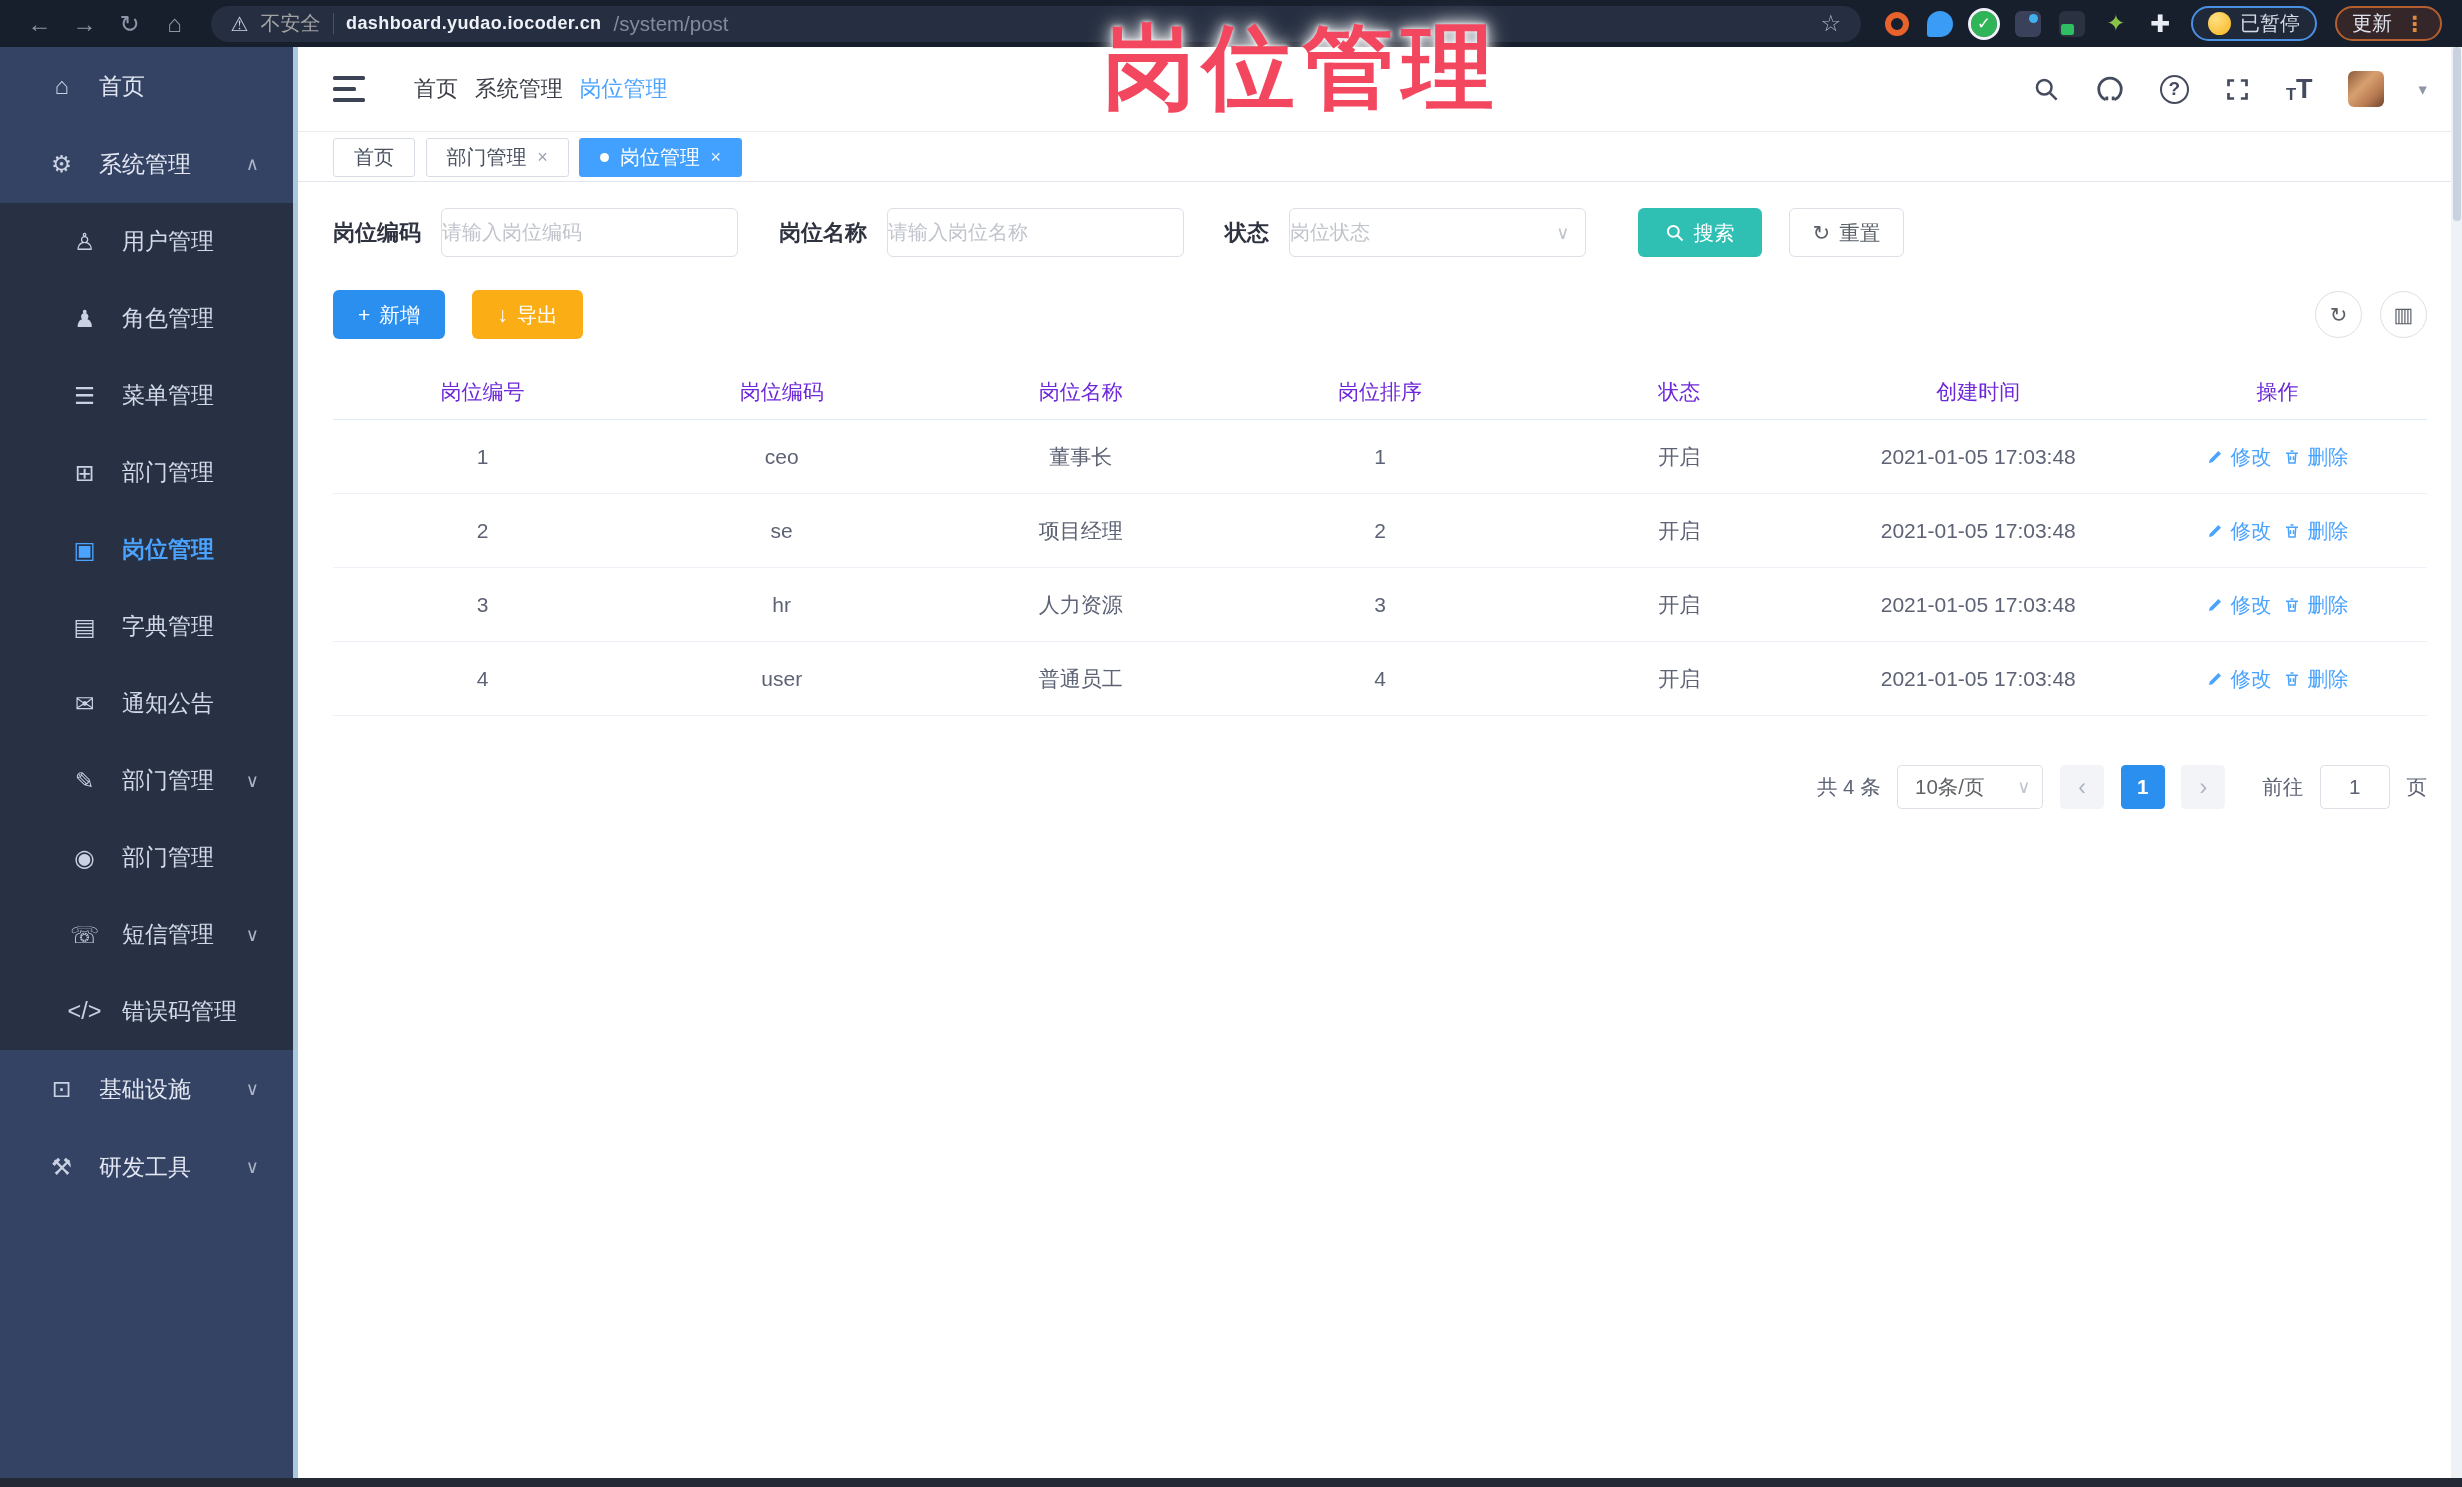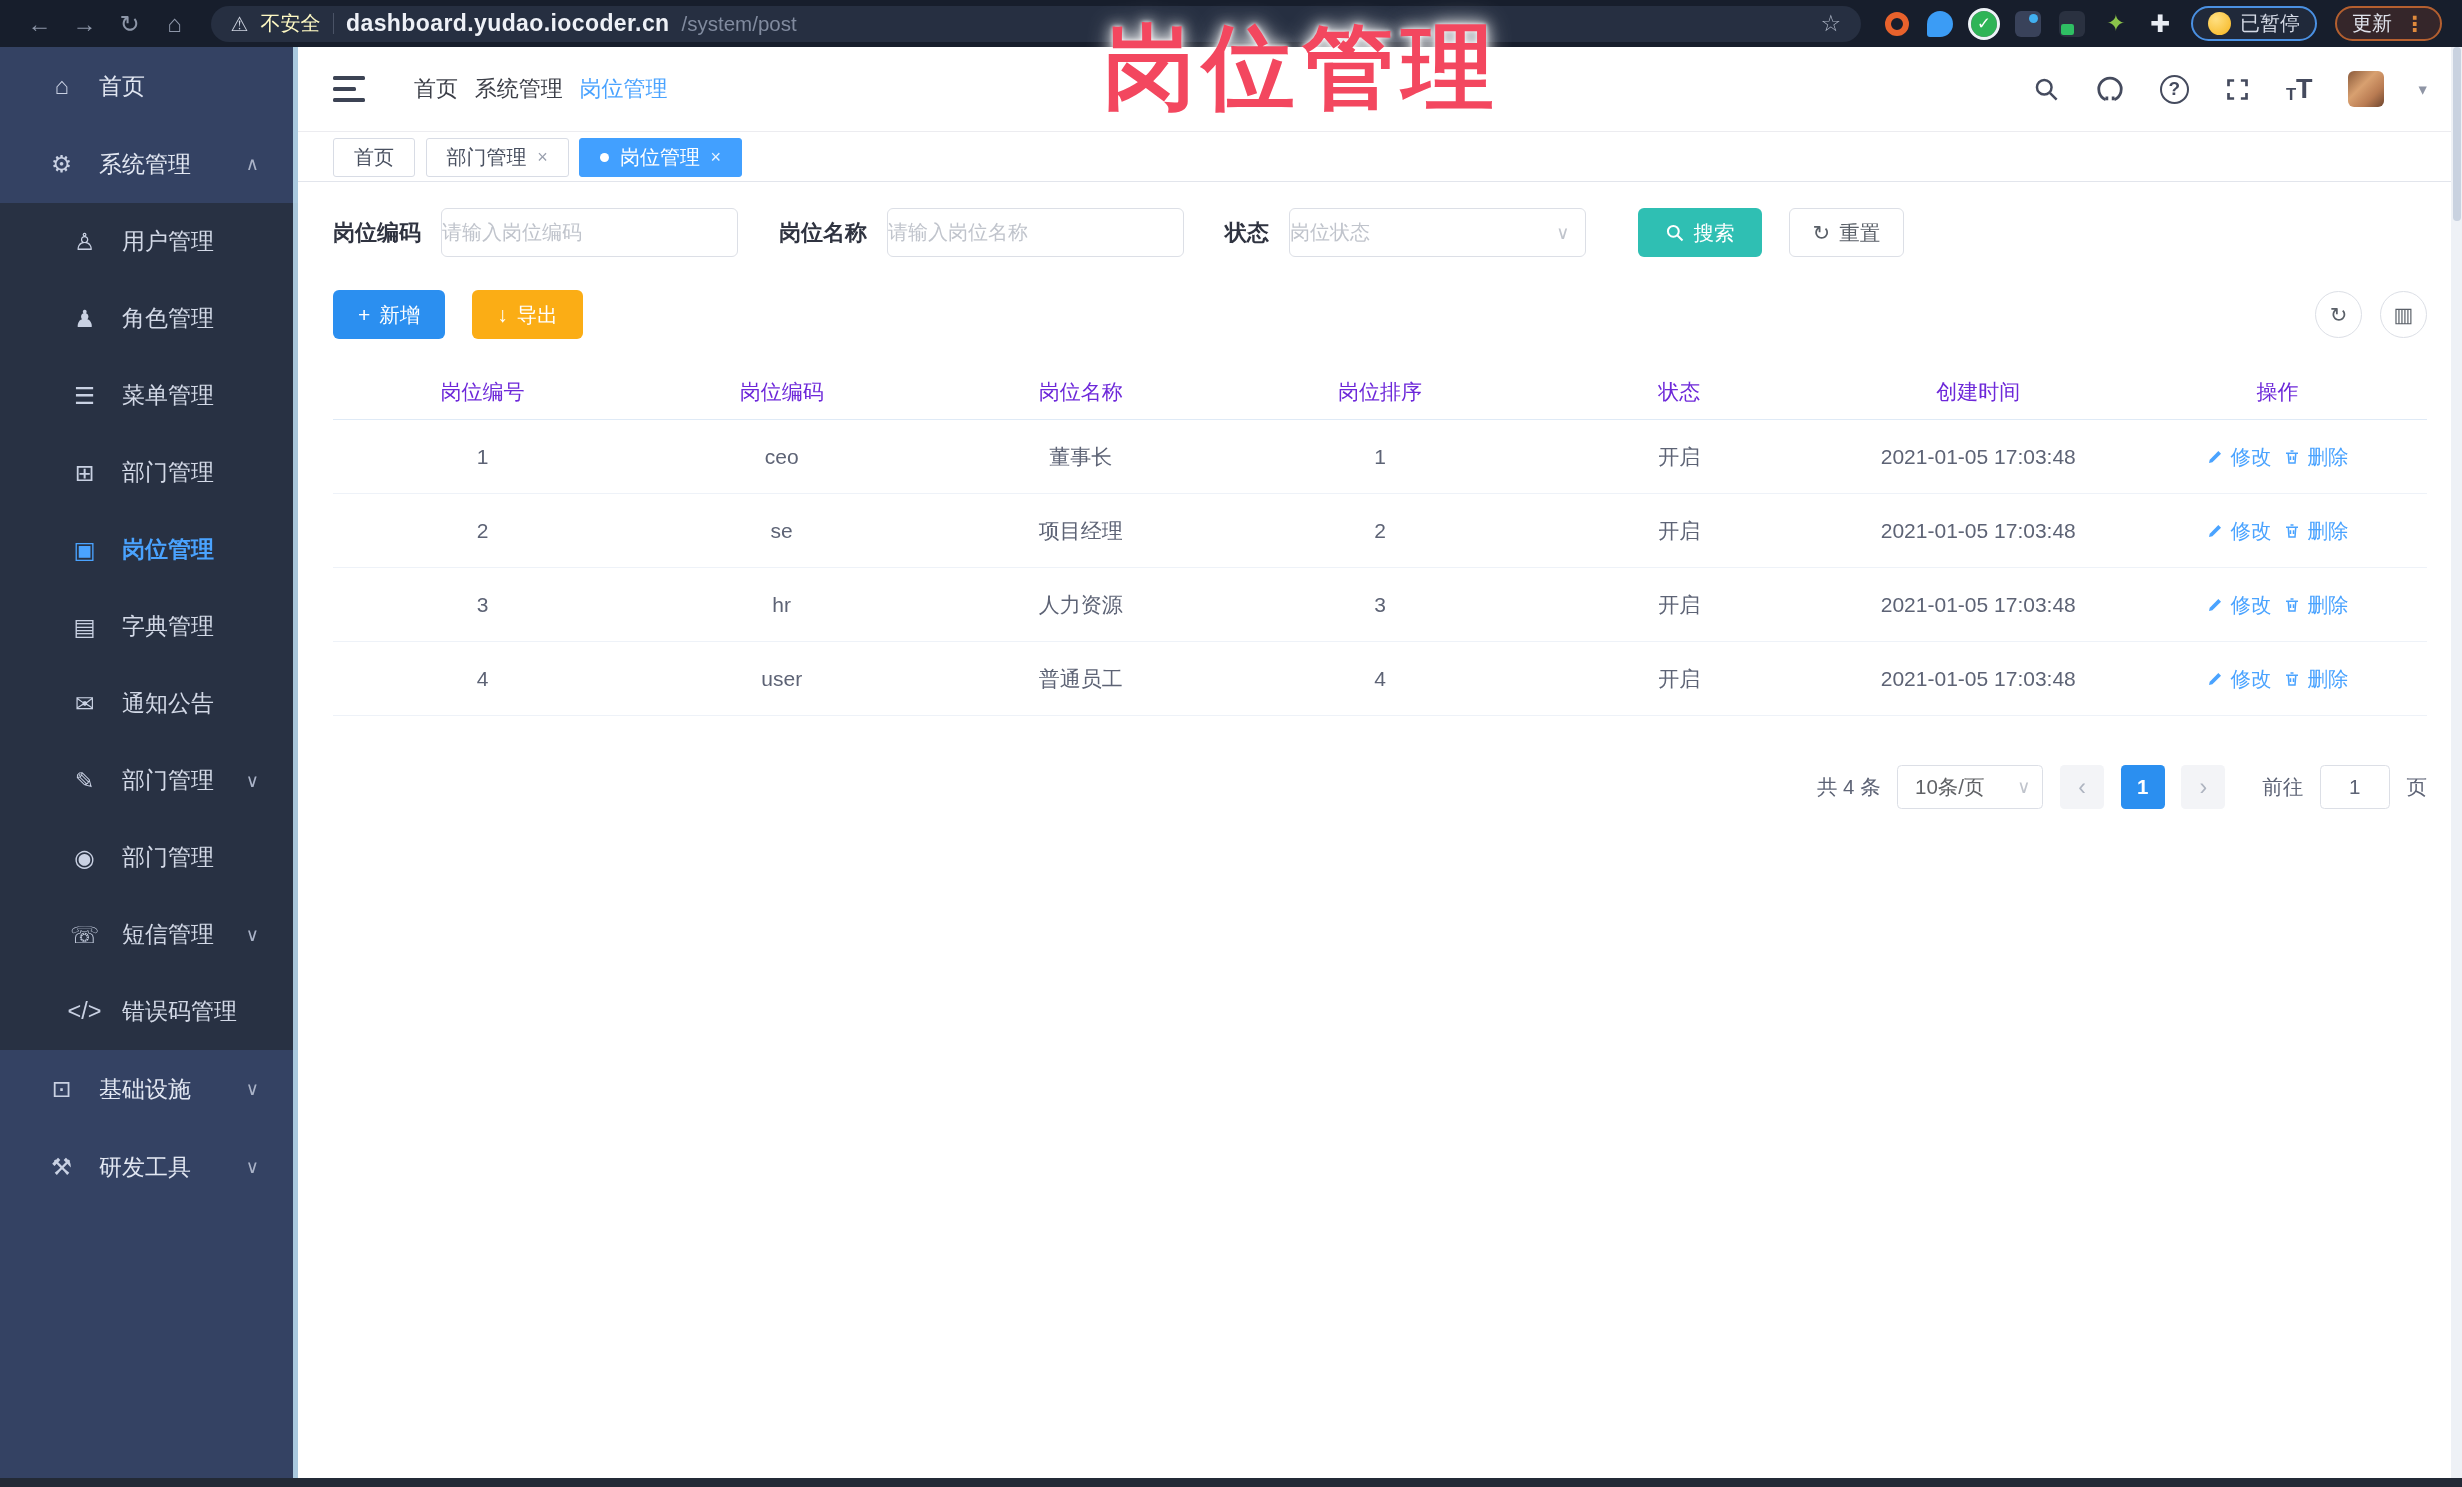--- a/index.html
+++ b/index.html
@@ -8,23 +8,23 @@
         font-family:"Liberation Sans","DejaVu Sans",sans-serif;background:#fff;}
 
   
   .chrome{position:absolute;left:0;top:0;width:2462px;height:47px;background:#171e2c;
           display:flex;align-items:center;padding:0 20px;gap:6px;color:#99a2b4;}
   .nav-ic{width:39px;height:35px;display:flex;align-items:center;justify-content:center;
           font-size:24px;color:#8d96a8;flex:0 0 auto;}
   .addr{flex:1 1 auto;height:36px;margin-left:10.6px;background:#262f41;border-radius:20px;
         display:flex;align-items:center;padding:0 20px;gap:12px;min-width:0;}
   .addr .warn{color:#cdd3df;font-size:20px;}
-  .addr .sec{color:#fef9c3;font-size:20px;}
+  .addr .sec{color:#a3a3a3;font-size:20px;}
   .addr .sep{width:1.5px;height:21px;background:#4a5366;}
-  .addr .host{color:#eef1f7;font-size:23px;font-weight:bold;letter-spacing:0.4px;white-space:nowrap;}
+  .addr .host{color:#eef1f7;font-size:18px;font-weight:bold;letter-spacing:0.4px;white-space:nowrap;}
   .addr .path{color:#818b9f;font-size:20.5px;white-space:nowrap;}
   .addr .star{margin-left:auto;font-size:23px;color:#aeb6c6;}
   .ext-row{display:flex;align-items:center;gap:18px;margin-left:18px;flex:0 0 auto;}
   .ext{width:26px;height:26px;border-radius:6px;display:flex;align-items:center;justify-content:center;flex:0 0 auto;}
   .ext.ring{border:6px solid #e8622c;border-radius:50%;width:24px;height:24px;background:transparent;}
   .ext.drop{background:#3b9cf5;border-radius:50% 50% 50% 3px;}
   .ext.gcheck{background:#2fb457;border-radius:50%;outline:3px solid #eef3f7;color:#fff;font-size:16.7px;font-weight:bold;}
   .ext.sliders{background:#39425a;position:relative;}
   .ext.sliders::after{content:"";position:absolute;right:3px;top:3px;width:9px;height:9px;border-radius:50%;background:#41b0f0;}
   .ext.darkgreen{background:#2a3140;position:relative;}

